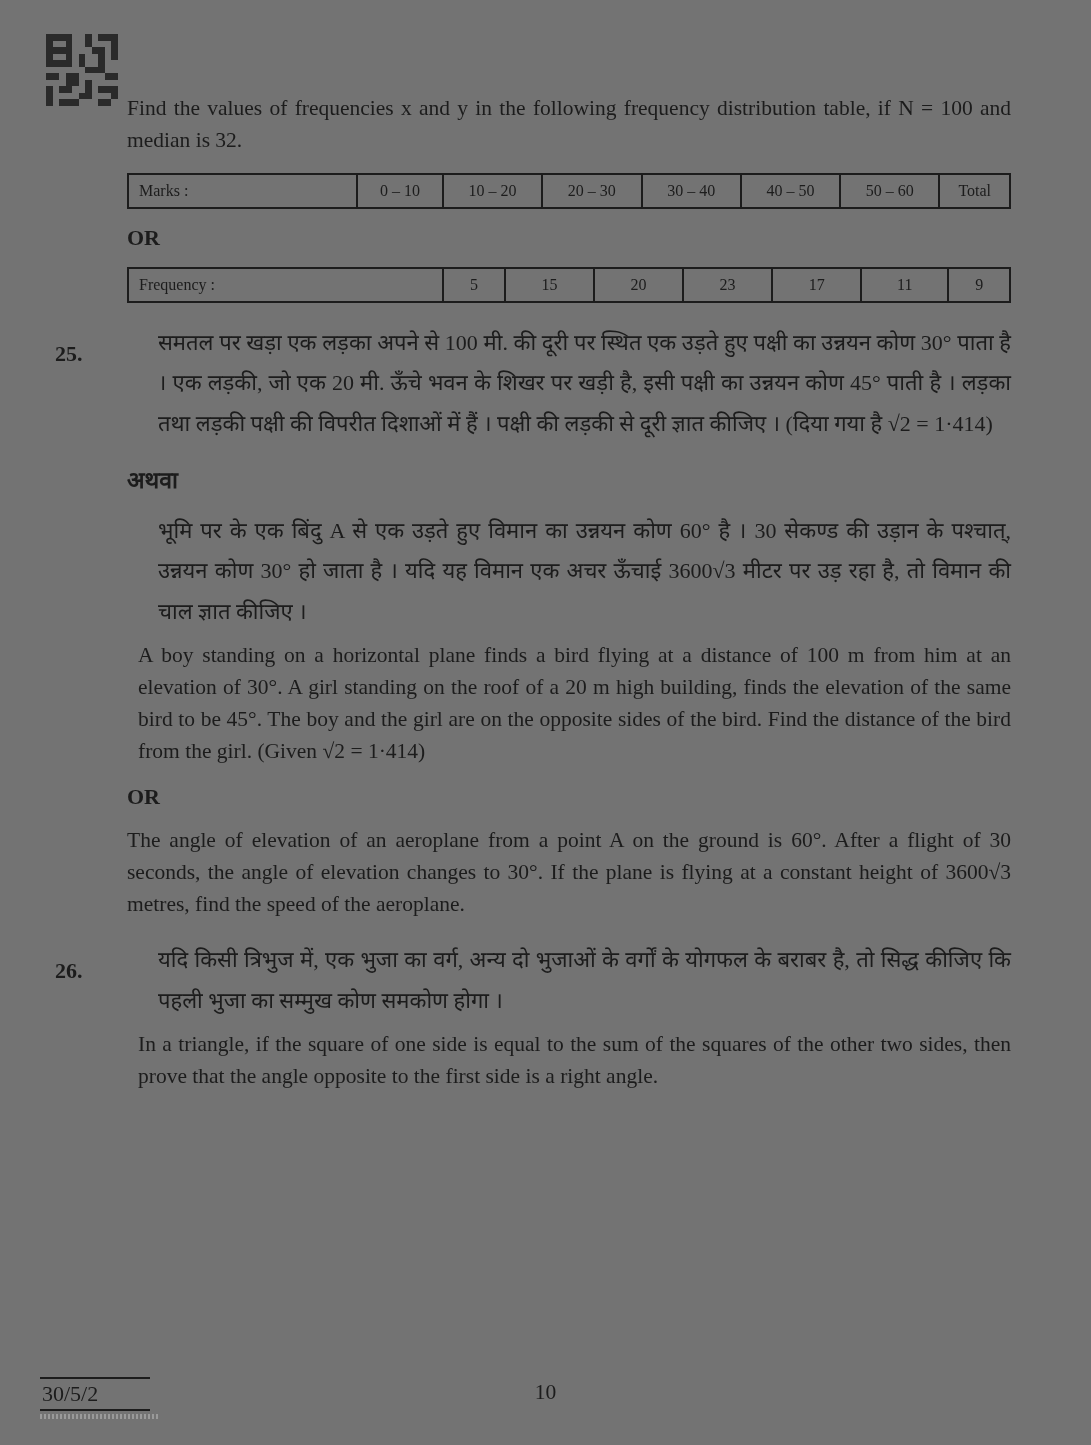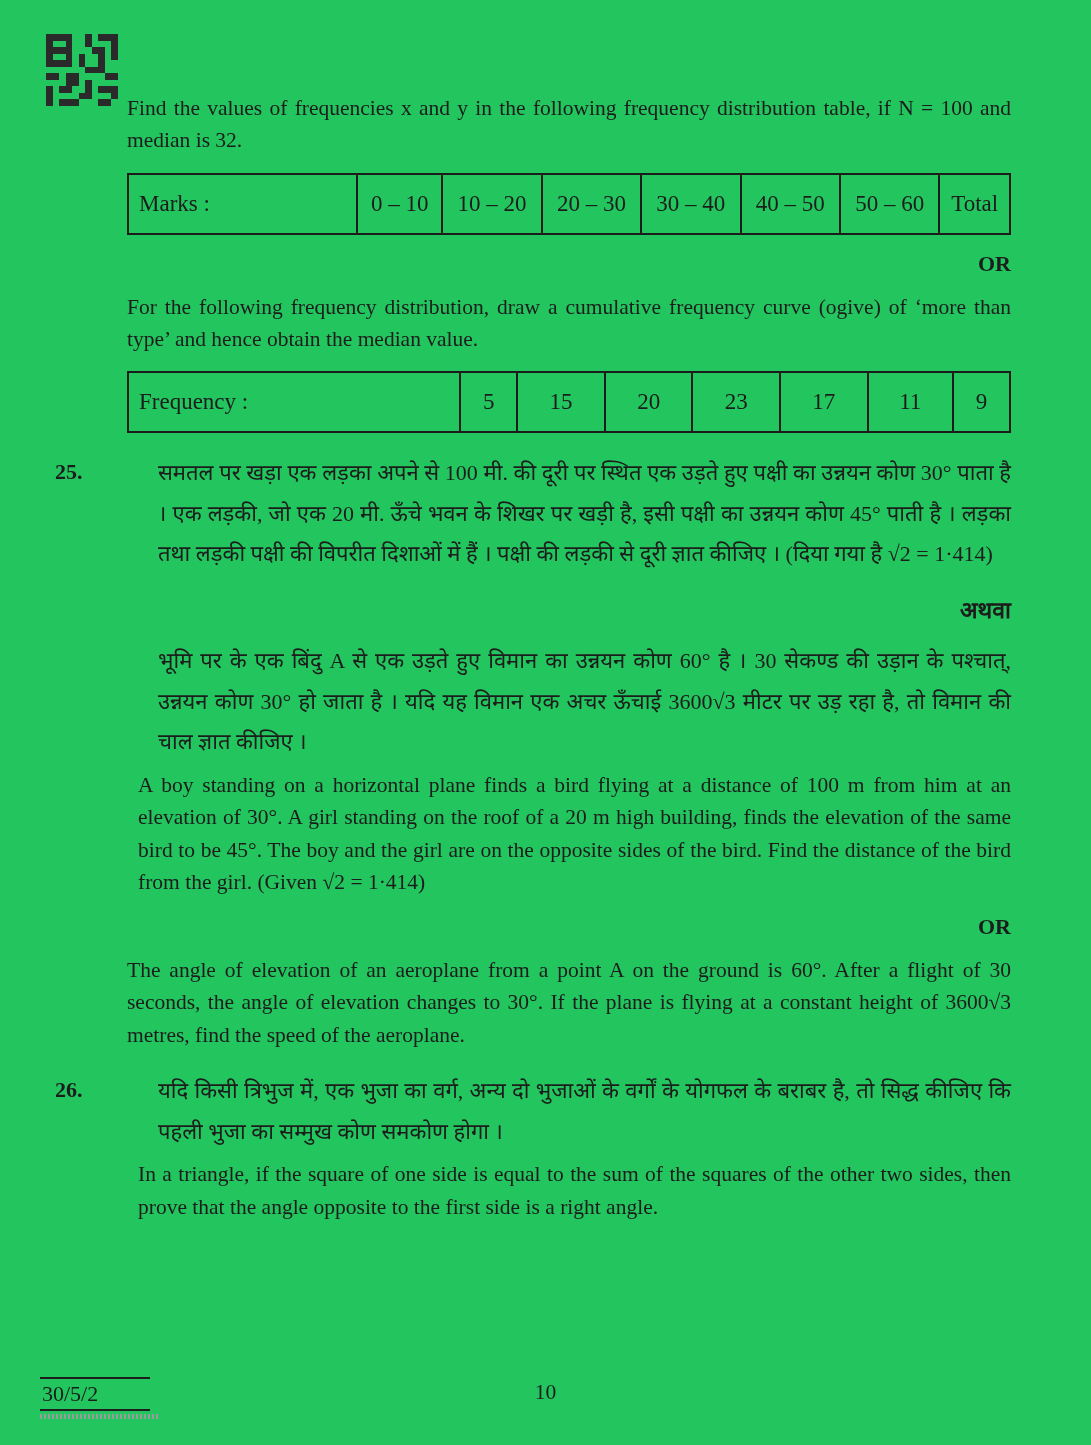--- a/index.html
+++ b/index.html
@@ -5,21 +5,21 @@
   * { box-sizing: border-box; margin: 0; padding: 0; }
   html, body { background: #ffffff; }
   body {
     font-family: "Liberation Serif", "DejaVu Serif", serif;
     color: #1c1c1c;
   }
   .page {
     position: relative;
     width: 1091px;
     height: 1445px;
-    background: #22c55e;
+    background: #737373;
     overflow: hidden;
   }
   .qr {
     position: absolute;
     top: 34px;
     left: 46px;
     width: 72px;
     height: 72px;
   }
   .content {
@@ -39,42 +39,42 @@
     margin-left: 31px;
   }
   table.freq-table {
     border-collapse: collapse;
     width: 100%;
     margin: 16px 0 10px 0;
   }
   table.freq-table td {
     border: 2px solid #1c1c1c;
     text-align: center;
-    font-size: 23px;
-    padding: 16px 4px;
+    font-size: 16px;
+    padding: 7px 4px;
   }
   table.freq-table td.row-label {
     text-align: left;
     padding-left: 10px;
   }
   .t1-label { width: 26%; }
   .t1-total { width: 8%; }
   .t2-label { width: 18%; }
   .or-head {
-    text-align: right;
+    text-align: left;
     font-weight: bold;
     font-size: 22px;
     margin: 16px 0 14px 0;
   }
   .or-head.hindi { font-size: 23px; margin: 18px 0 16px 0; }
   .question { position: relative; margin-top: 20px; }
   .qnum {
     position: absolute;
     left: -72px;
-    top: 6px;
+    top: 18px;
     font-weight: bold;
     font-size: 22px;
   }
   .small-gap { margin-top: 6px; margin-left: 11px; }
   .footer-code {
     position: absolute;
     left: 40px;
     bottom: 26px;
     margin-top: 24px;
   }
@@ -126,21 +126,20 @@
           <td>30 – 40</td>
           <td>40 – 50</td>
           <td>50 – 60</td>
           <td class="t1-total">Total</td>
         </tr>
       </tbody>
     </table>
 
     <div class="or-head">OR</div>
 
-    <p class="para">For the following frequency distribution, draw a cumulative frequency curve (ogive) of ‘more than type’ and hence obtain the median value.</p>
 
     <table class="freq-table">
       <tbody>
         <tr>
           <td class="row-label">Frequency :</td>
           <td>5</td>
           <td>15</td>
           <td>20</td>
           <td>23</td>
           <td>17</td>

